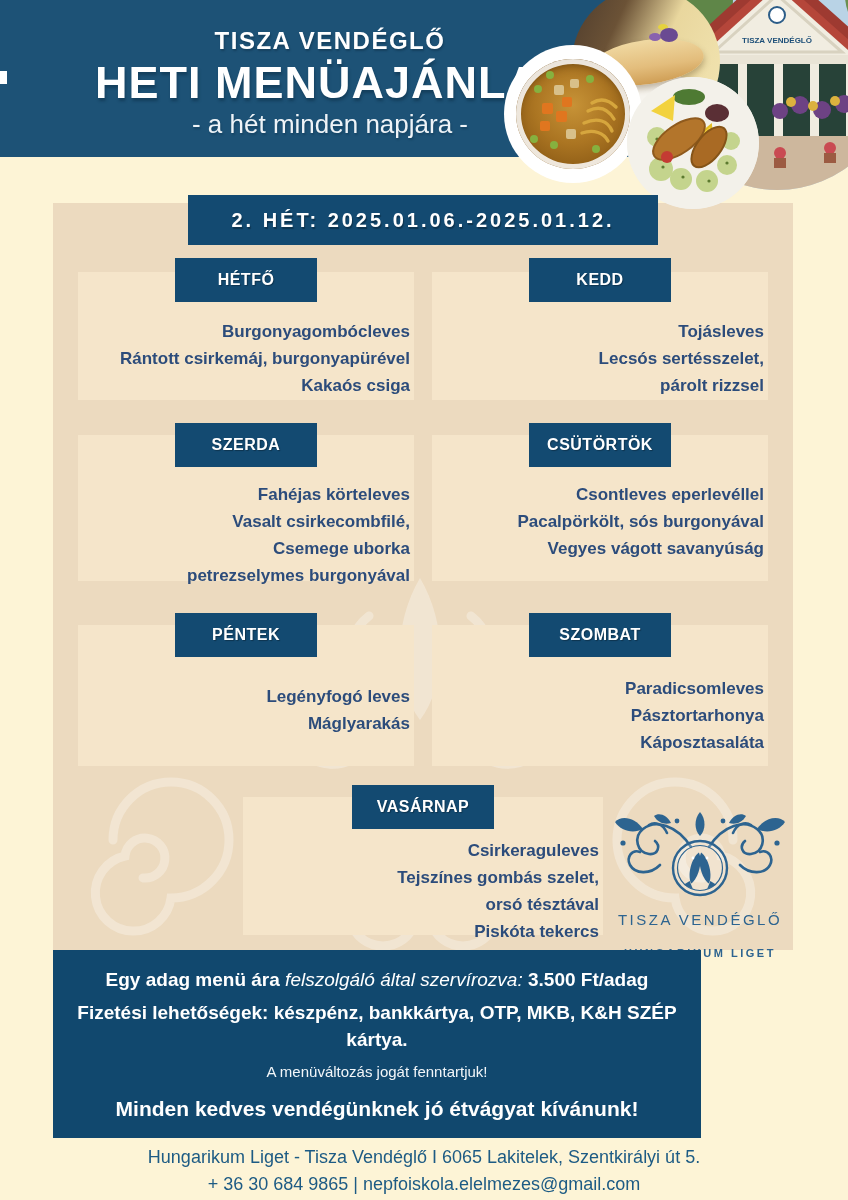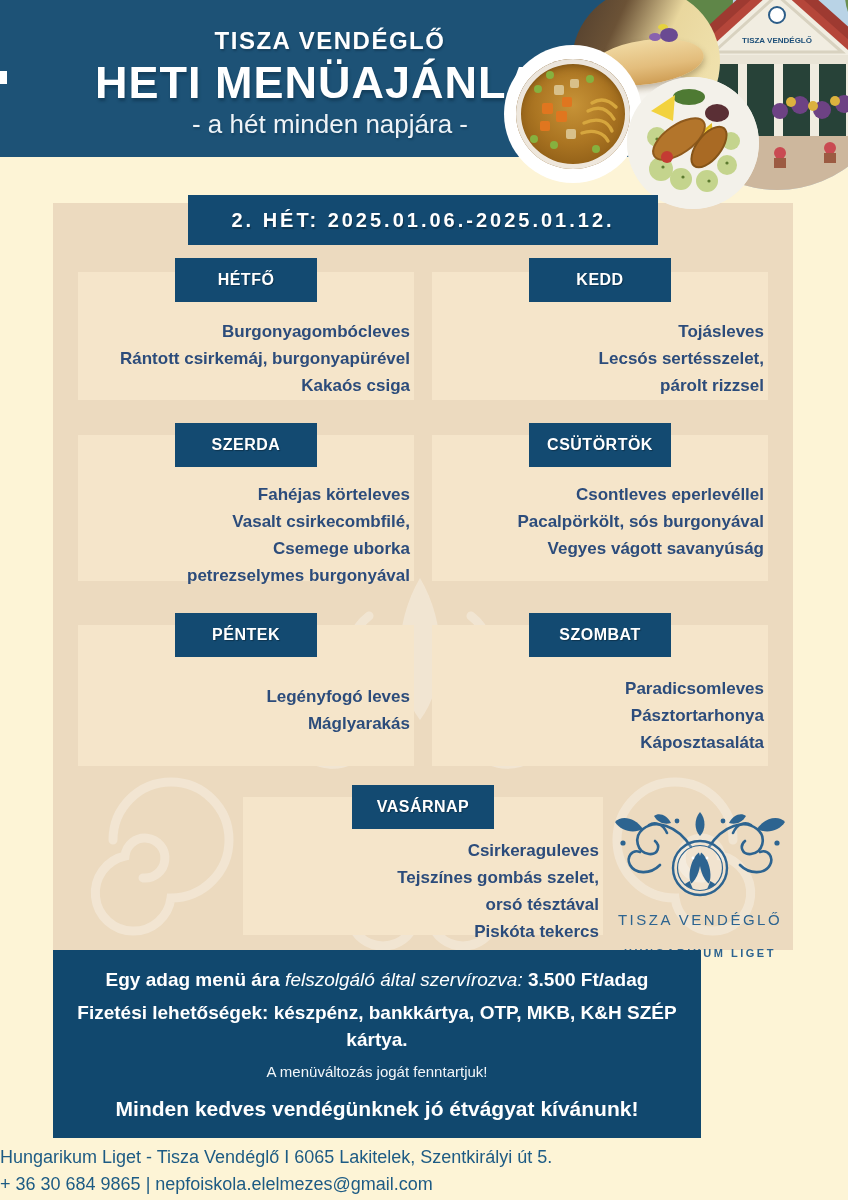--- a/index.html
+++ b/index.html
@@ -57,21 +57,21 @@
       text-align:center;z-index:4;}
   .footer-box p{margin:0;padding:0 18px;}
   .f1{margin-top:6px !important;font-size:19px;line-height:27px;}
   .f1 .b{font-weight:bold;}
   .f1 .r{font-weight:normal;}
   .f1 .i{font-style:italic;font-weight:normal;}
   .f1:first-child{margin-top:16px !important;}
   .f2{margin-top:8px !important;font-size:15px;font-weight:normal;line-height:21px;color:#f2f6f9;}
   .f3{margin-top:13px !important;font-size:21px;font-weight:bold;line-height:28px;}
 
-  .contact{position:absolute;left:0;top:1144px;width:848px;color:#1d5b84;font-size:18px;line-height:27px;}
+  .contact{position:absolute;left:0;top:1144px;width:848px;text-align:center;color:#1d5b84;font-size:18px;line-height:27px;}
 </style>
 </head>
 <body>
 
 <div class="page">
 
   <header class="header">
     <div class="header-text">
       <div class="restaurant-name">TISZA VENDÉGLŐ</div>
       <div class="page-title">HETI MENÜAJÁNLAT</div>

